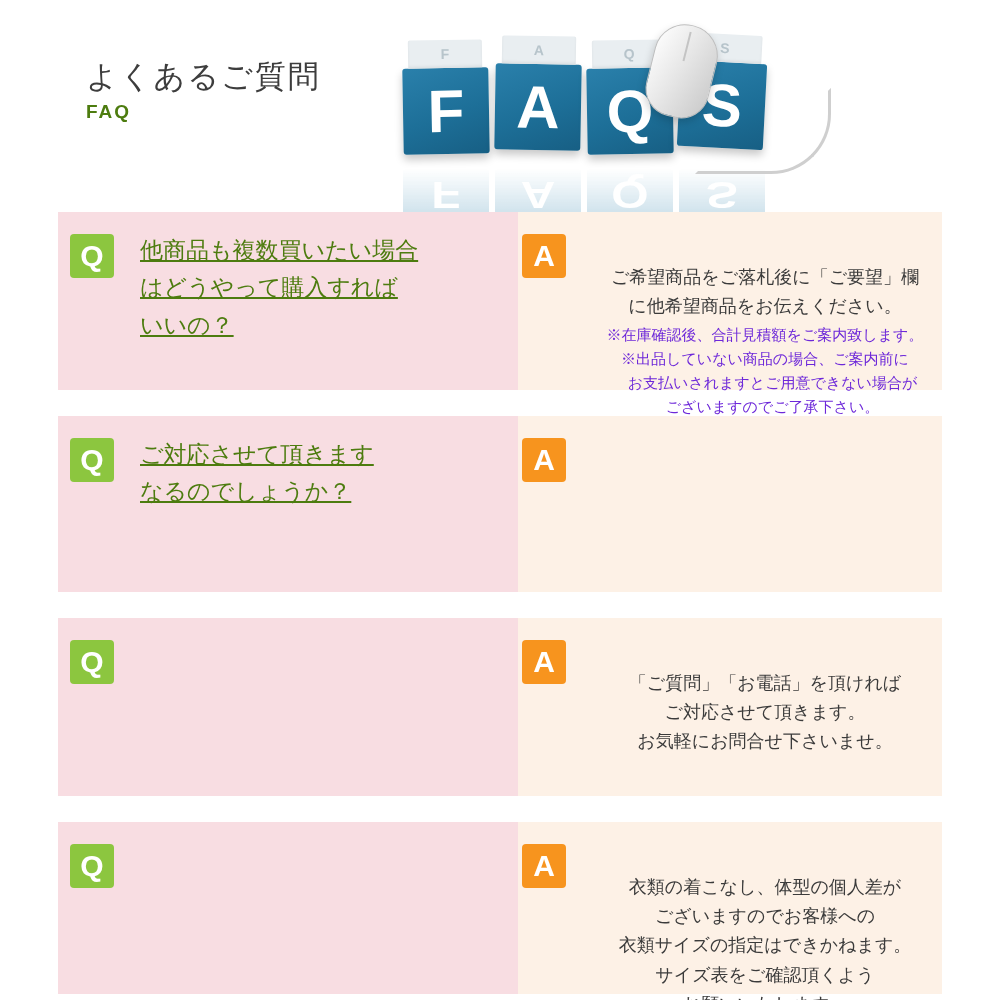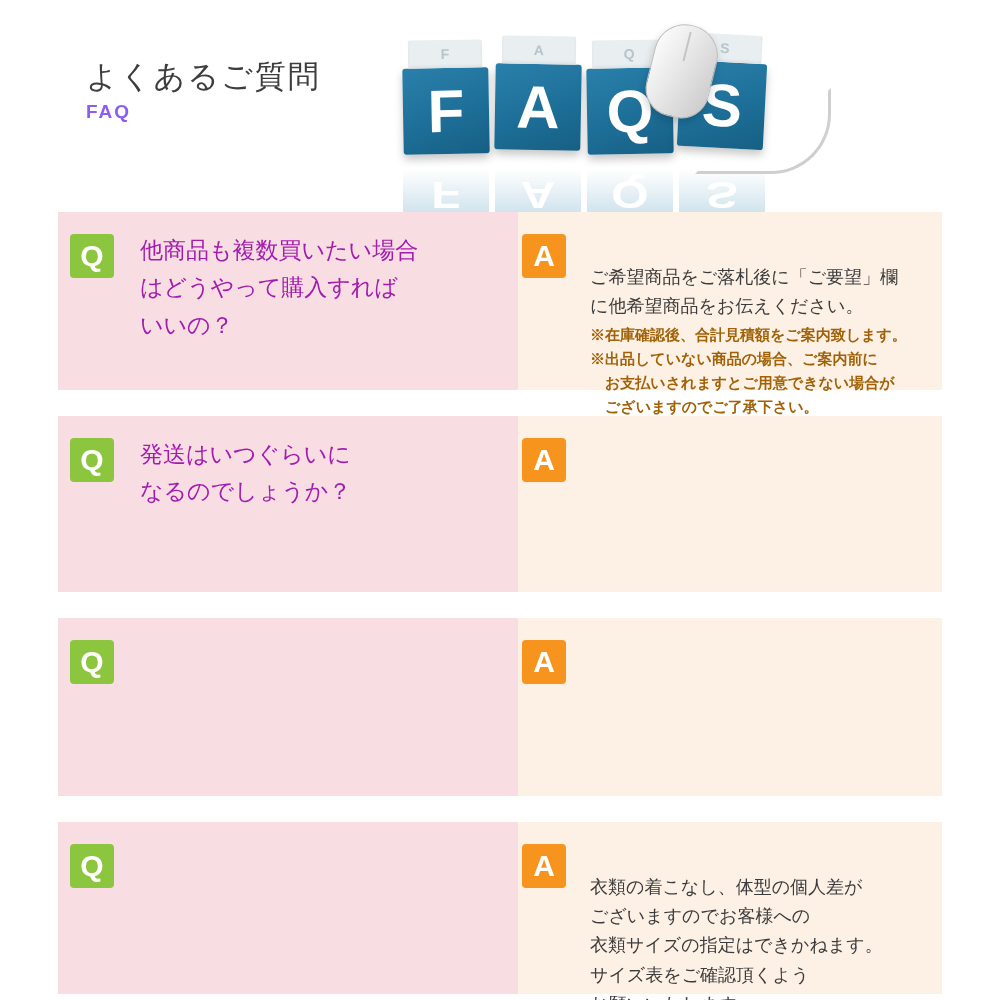--- a/index.html
+++ b/index.html
@@ -36,21 +36,21 @@
   .title-main {
     font-size: 31px;
     letter-spacing: 2px;
     color: #3d3d3d;
     line-height: 1.25;
     font-weight: 500;
   }
   .title-sub {
     font-size: 19px;
     letter-spacing: 2px;
-    color: #8b5cf6;
+    color: #4d7c0f;
     font-weight: bold;
     margin-top: 4px;
   }
 
   
   .cubes {
     position: absolute;
     left: 395px;
     top: 18px;
     width: 420px;
@@ -211,41 +211,42 @@
     top: 22px;
     background: #f7941e;
   }
   .q-text {
     position: absolute;
     left: 140px;
     top: 20px;
     width: 370px;
     font-size: 23px;
     line-height: 1.62;
-    color: #a21caf;
+    color: #4d7c0f;
     white-space: pre-line;
+    text-decoration: underline;
   }
   .a-text {
     position: absolute;
     left: 590px;
     top: 22px;
     width: 350px;
     font-size: 18px;
     line-height: 1.62;
     color: #3b3b3b;
     white-space: pre-line;
+    text-align: center;
   }
   .a-note {
     font-size: 15px;
     line-height: 1.6;
-    color: #a16207;
+    color: #6d28d9;
     white-space: pre-line;
     display: block;
     margin-top: 2px;
-    font-weight: bold;
   }
 </style>
 </head>
 <body>
 
 <div class="header">
   <div class="title-block">
     <div class="title-bar"></div>
     <div>
       <div class="title-main">よくあるご質問</div>
@@ -303,30 +304,35 @@
 　ございますのでご了承下さい。</span>
     </div>
   </div>
 
   <div class="faq-row" style="height:176px">
     <div class="q-panel"></div>
     <div class="q-arrow" style="border-top-width:88px;border-bottom-width:88px"></div>
     <div class="a-panel"></div>
     <div class="badge badge-q">Q</div>
     <div class="badge badge-a">A</div>
-    <div class="q-text">発送はいつぐらいに
+    <div class="q-text">ご対応させて頂きます
 なるのでしょうか？</div>
   </div>
 
   <div class="faq-row" style="height:178px">
     <div class="q-panel"></div>
     <div class="q-arrow" style="border-top-width:89px;border-bottom-width:89px"></div>
     <div class="a-panel"></div>
     <div class="badge badge-q">Q</div>
     <div class="badge badge-a">A</div>
+    <div class="a-text">
+      <span>「ご質問」「お電話」を頂ければ
+ご対応させて頂きます。
+お気軽にお問合せ下さいませ。</span>
+    </div>
   </div>
 
   <div class="faq-row" style="height:172px">
     <div class="q-panel"></div>
     <div class="q-arrow" style="border-top-width:86px;border-bottom-width:86px"></div>
     <div class="a-panel"></div>
     <div class="badge badge-q">Q</div>
     <div class="badge badge-a">A</div>
     <div class="a-text">
       <span>衣類の着こなし、体型の個人差が

